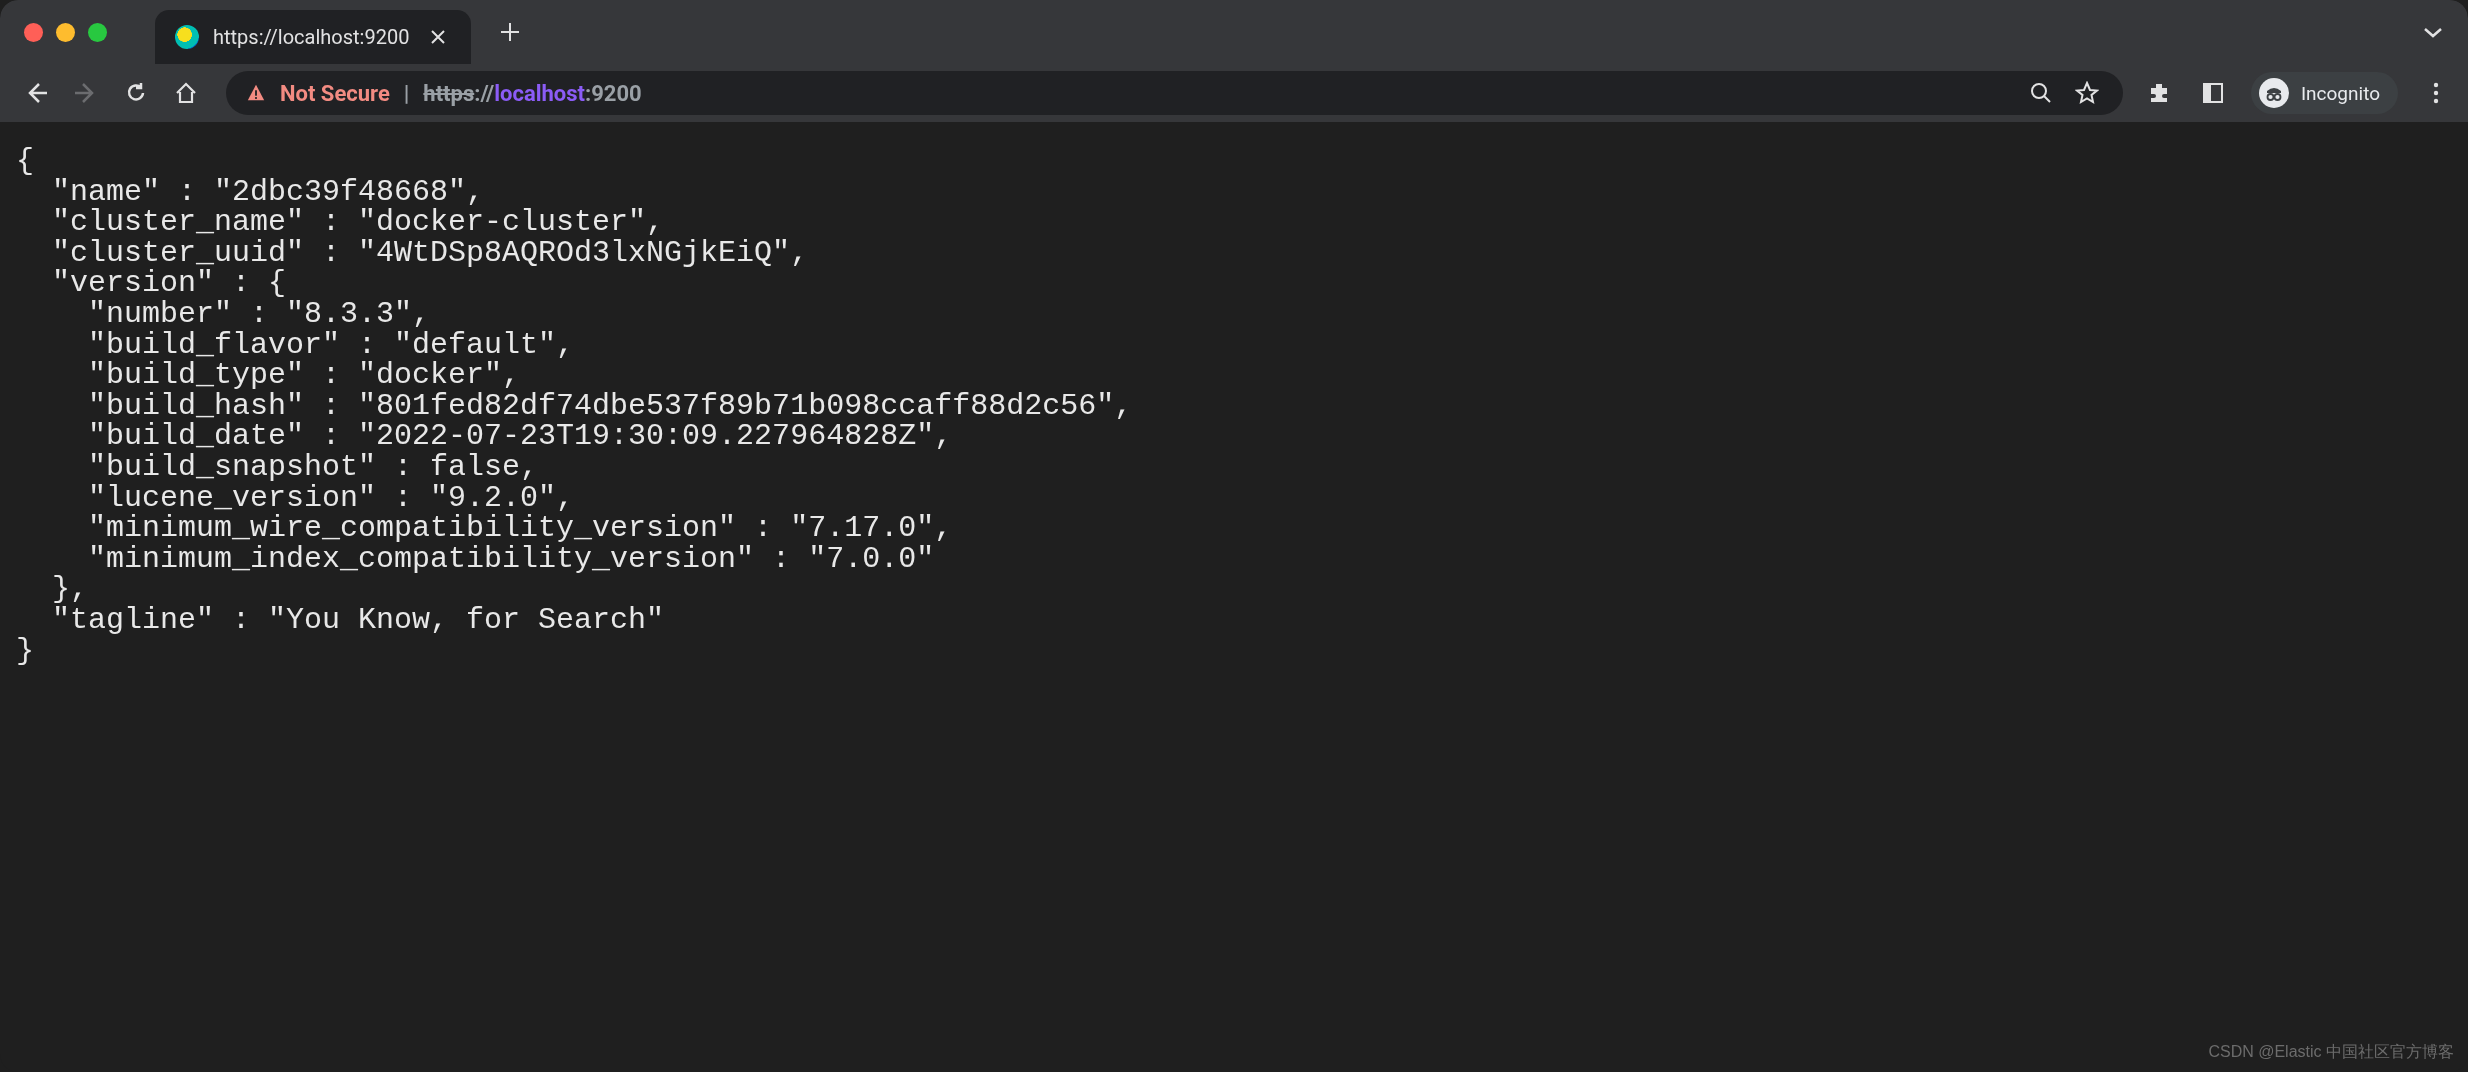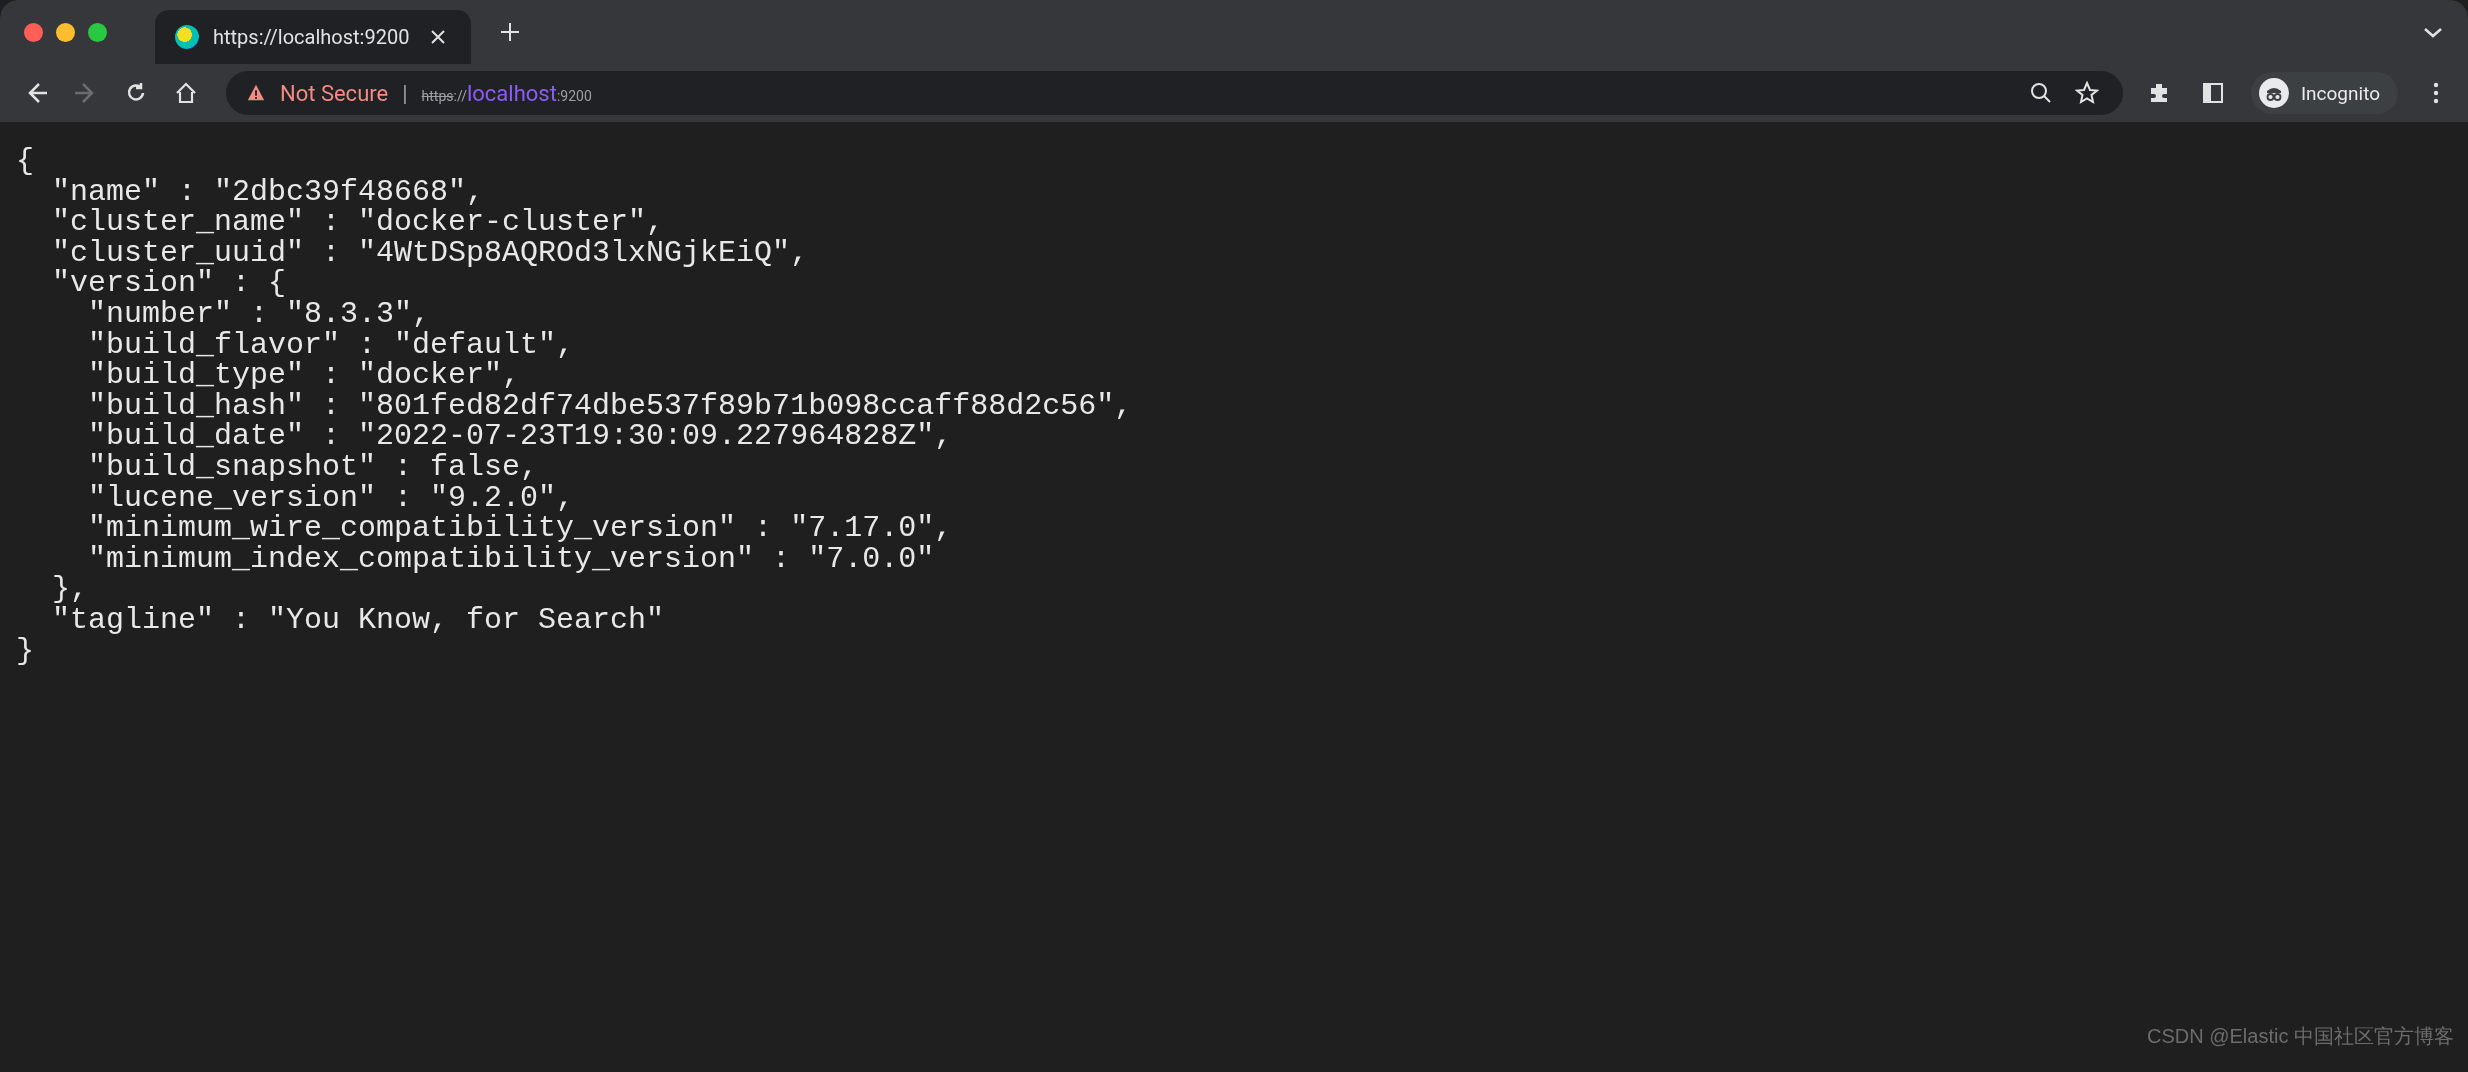--- a/index.html
+++ b/index.html
@@ -62,25 +62,26 @@
     .addressbar {
       flex: 1;
       height: 44px;
       background: #202124;
       border-radius: 22px;
       display: flex;
       align-items: center;
       padding: 0 20px;
       gap: 14px;
       margin: 8px 10px;
+      font-weight: bold;
     }
     .warn-icon { width: 20px; display: flex; align-items: center; }
     .not-secure { color: #f28b82; font-size: 22px; }
     .url-sep { color: #9aa0a6; font-size: 22px; }
-    .url-dim { color: #9aa0a6; font-size: 14px; }
+    .url-dim { color: #9aa0a6; font-size: 22px; }
     .url-strike { text-decoration: line-through; }
     .url-main { color: #8b5cf6; font-size: 22px; }
     .right-actions { display: flex; align-items: center; gap: 22px; }
     .action-icon { color: #e2e2e3; cursor: pointer; display: flex; align-items: center; justify-content: center; width: 32px; height: 32px; }
     .incognito-badge {
       display: flex; align-items: center; gap: 12px;
       background: #3c4043; border-radius: 22px; padding: 6px 18px 6px 8px;
       color: #e8eaed; font-size: 19px;
     }
     .incognito-head { width: 30px; height: 30px; border-radius: 50%; background: #e8eaed; display:flex; align-items:center; justify-content:center;}
@@ -92,22 +93,22 @@
     }
     pre {
       font-family: "SF Mono", Menlo, Monaco, "Courier New", monospace;
       font-size: 30px;
       line-height: 1.02;
       color: #e8e8e8;
       white-space: pre;
     }
     .watermark {
       position: absolute;
-      bottom: 22px; right: 14px;
-      color: #6c6c6c; font-size: 20px;
+      bottom: 9px; right: 14px;
+      color: #6c6c6c; font-size: 16px;
       font-family: -apple-system, sans-serif;
       margin-top: 44px;
     }
     svg { display: block; }
   </style>
 </head>
 <body>
 
 <div class="titlebar">
   <div class="traffic-lights">

